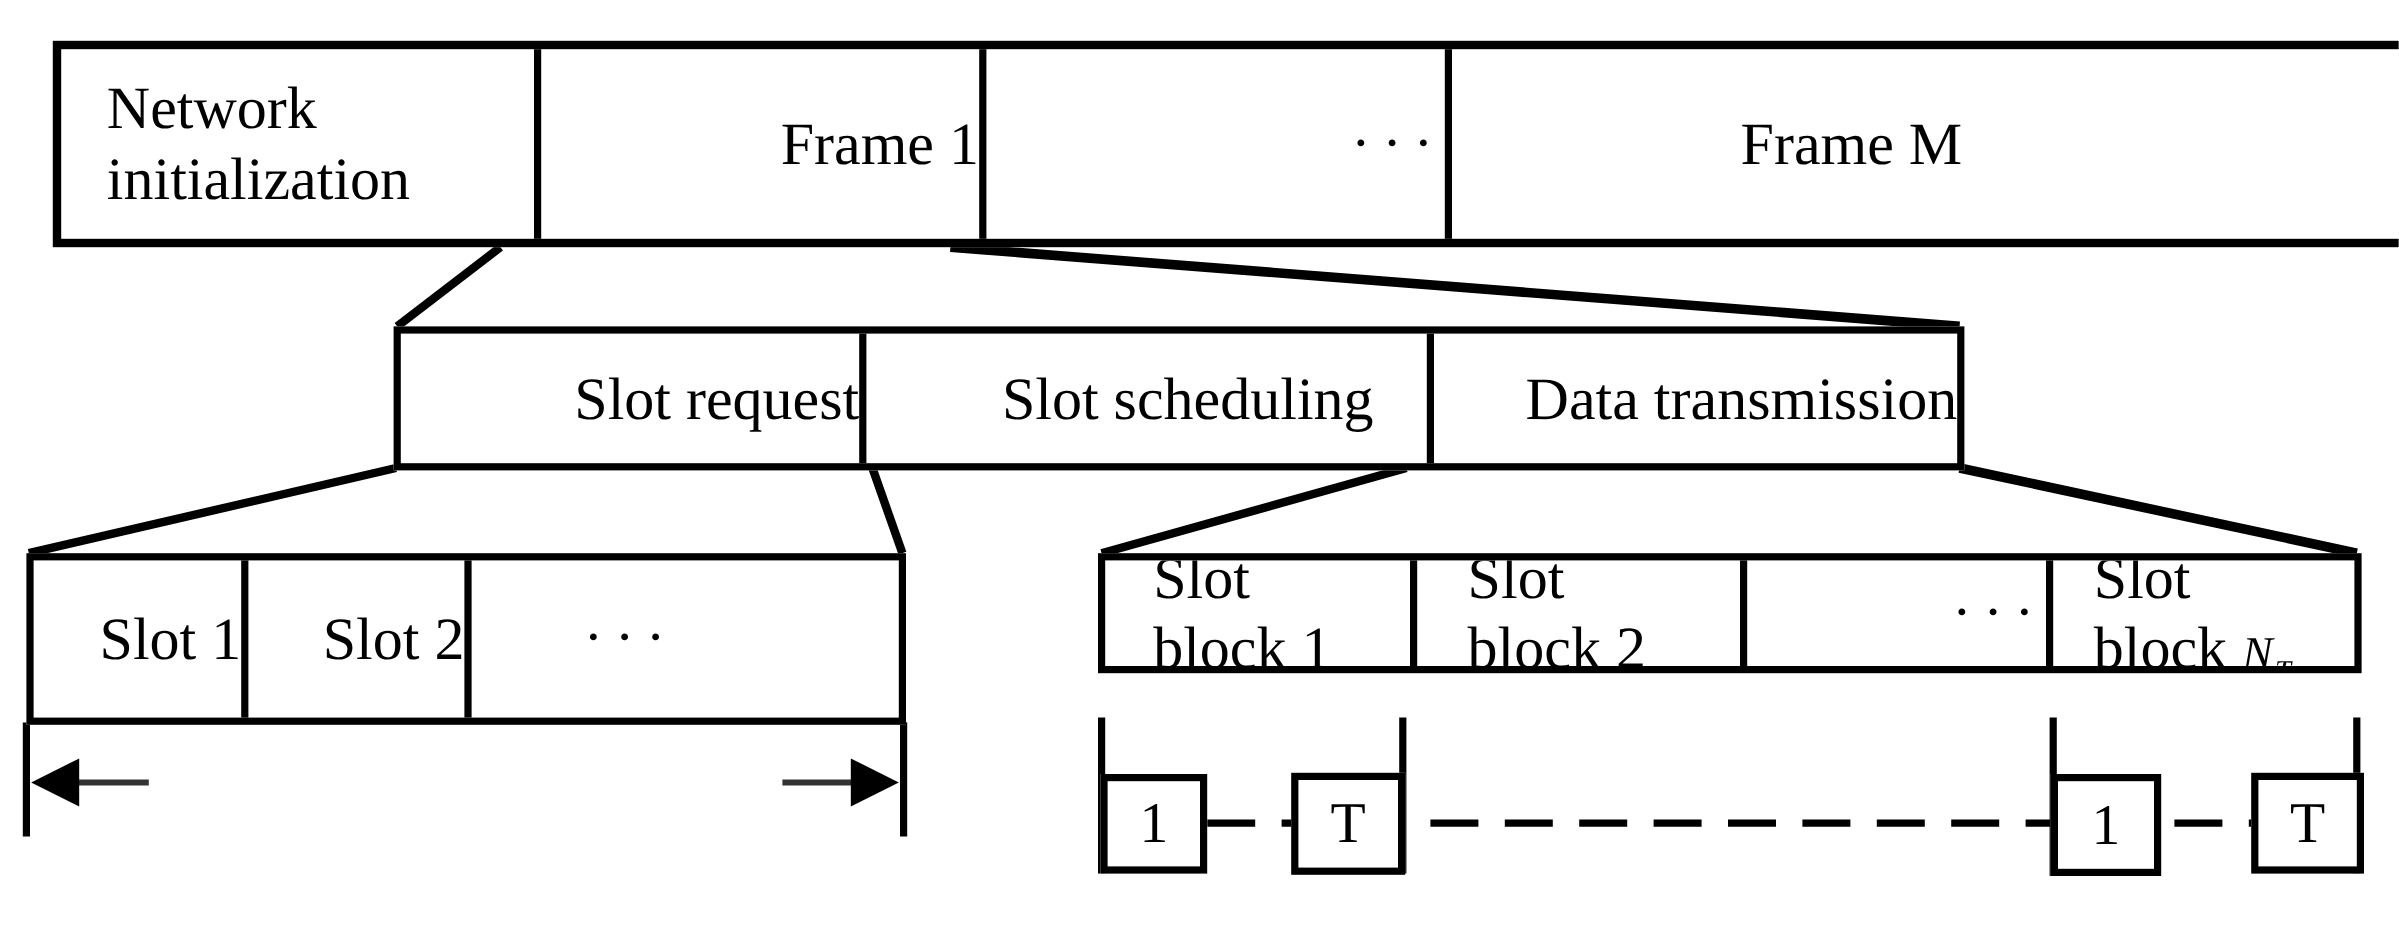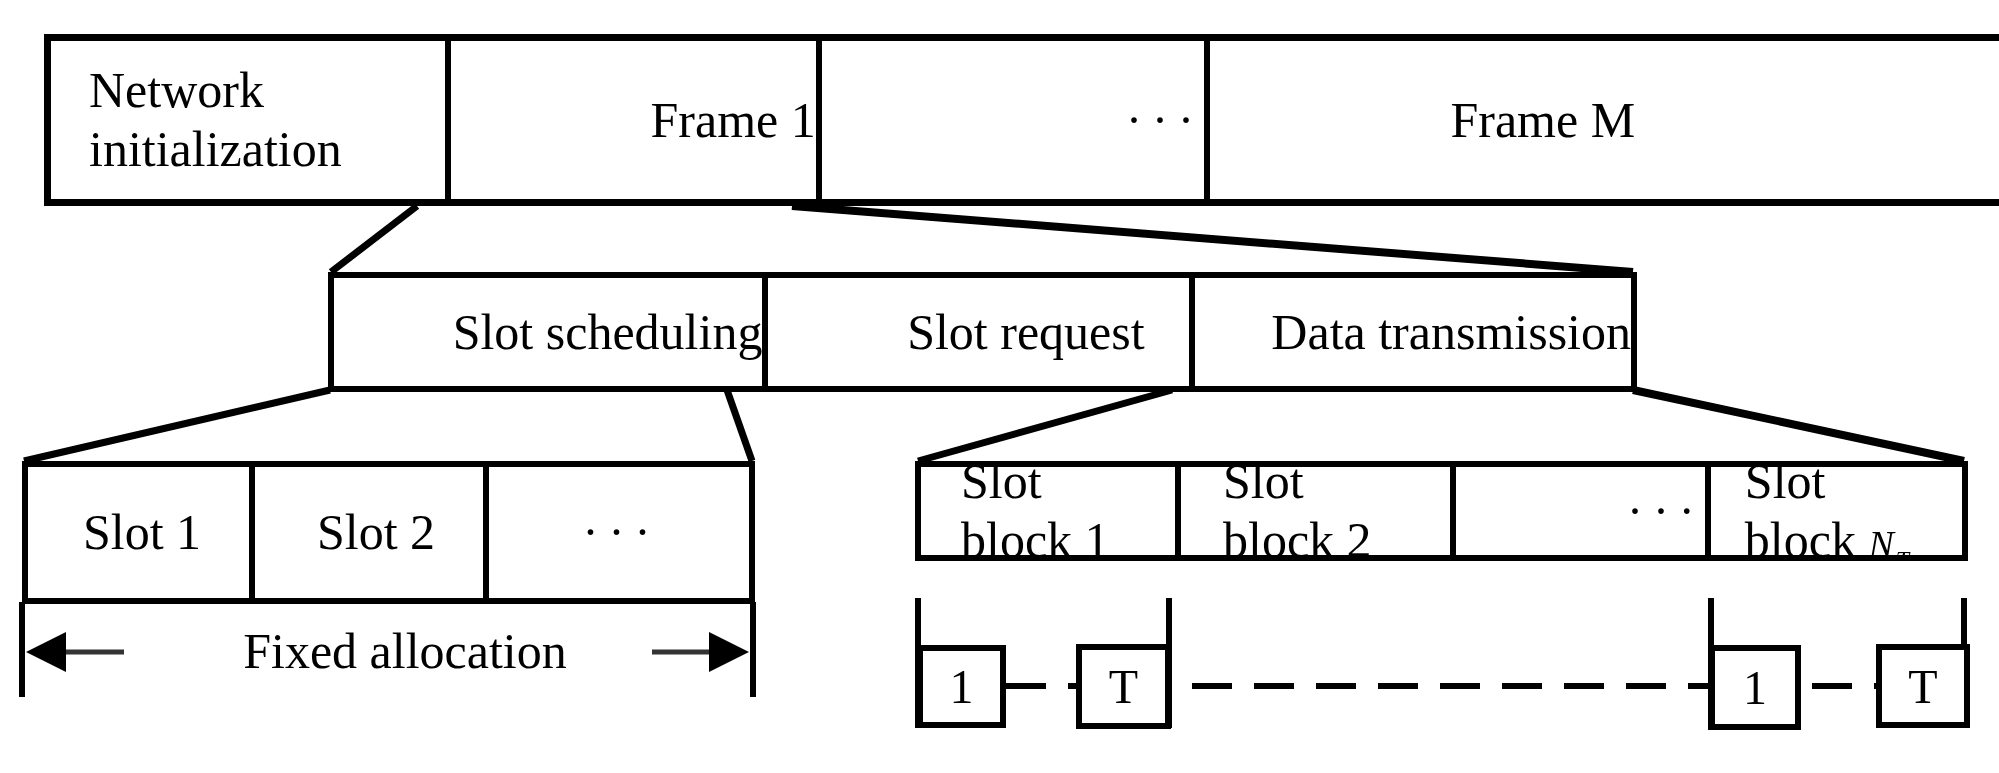--- a/index.html
+++ b/index.html
@@ -93,44 +93,43 @@
     </div>
     <div class="cell" style="width:19.9%;">
       <span class="dots">···</span>
     </div>
     <div class="cell" style="width:22.1%;">
       <span>Frame M</span>
     </div>
   </div>
 
   <div class="bar" style="left:328px;top:272px;width:1309px;height:120px;">
+    <div class="cell" style="width:30.5%;">
+      <span>Slot request</span>
+    </div>
     <div class="cell" style="width:34.2%;">
       <span>Slot scheduling</span>
-    </div>
-    <div class="cell" style="width:30.5%;">
-      <span>Slot request</span>
     </div>
     <div class="cell" style="width:35.3%;margin-left:44px;">
       <span>Data transmission</span>
     </div>
   </div>
 
-  <div class="bar" style="left:22px;top:461px;width:733px;height:143px;gap:48px;">
+  <div class="bar" style="left:22px;top:461px;width:733px;height:143px;">
     <div class="cell" style="width:24.0%;">
       <span>Slot 1</span>
     </div>
     <div class="cell" style="width:25.8%;">
       <span>Slot 2</span>
     </div>
     <div class="cell" style="width:24.6%;">
       <span class="dots">···</span>
     </div>
   </div>
 
-  <div class="dim-label">Fixed allocation</div>
 
   <div class="bar" style="left:915px;top:461px;width:1053px;height:100px;">
     <div class="cell left-al" style="width:24.4%;padding-left:40px;">
       <div>Slot</div>
       <div>block 1</div>
     </div>
     <div class="cell left-al" style="width:26.4%;padding-left:42px;">
       <div>Slot</div>
       <div>block 2</div>
     </div>

